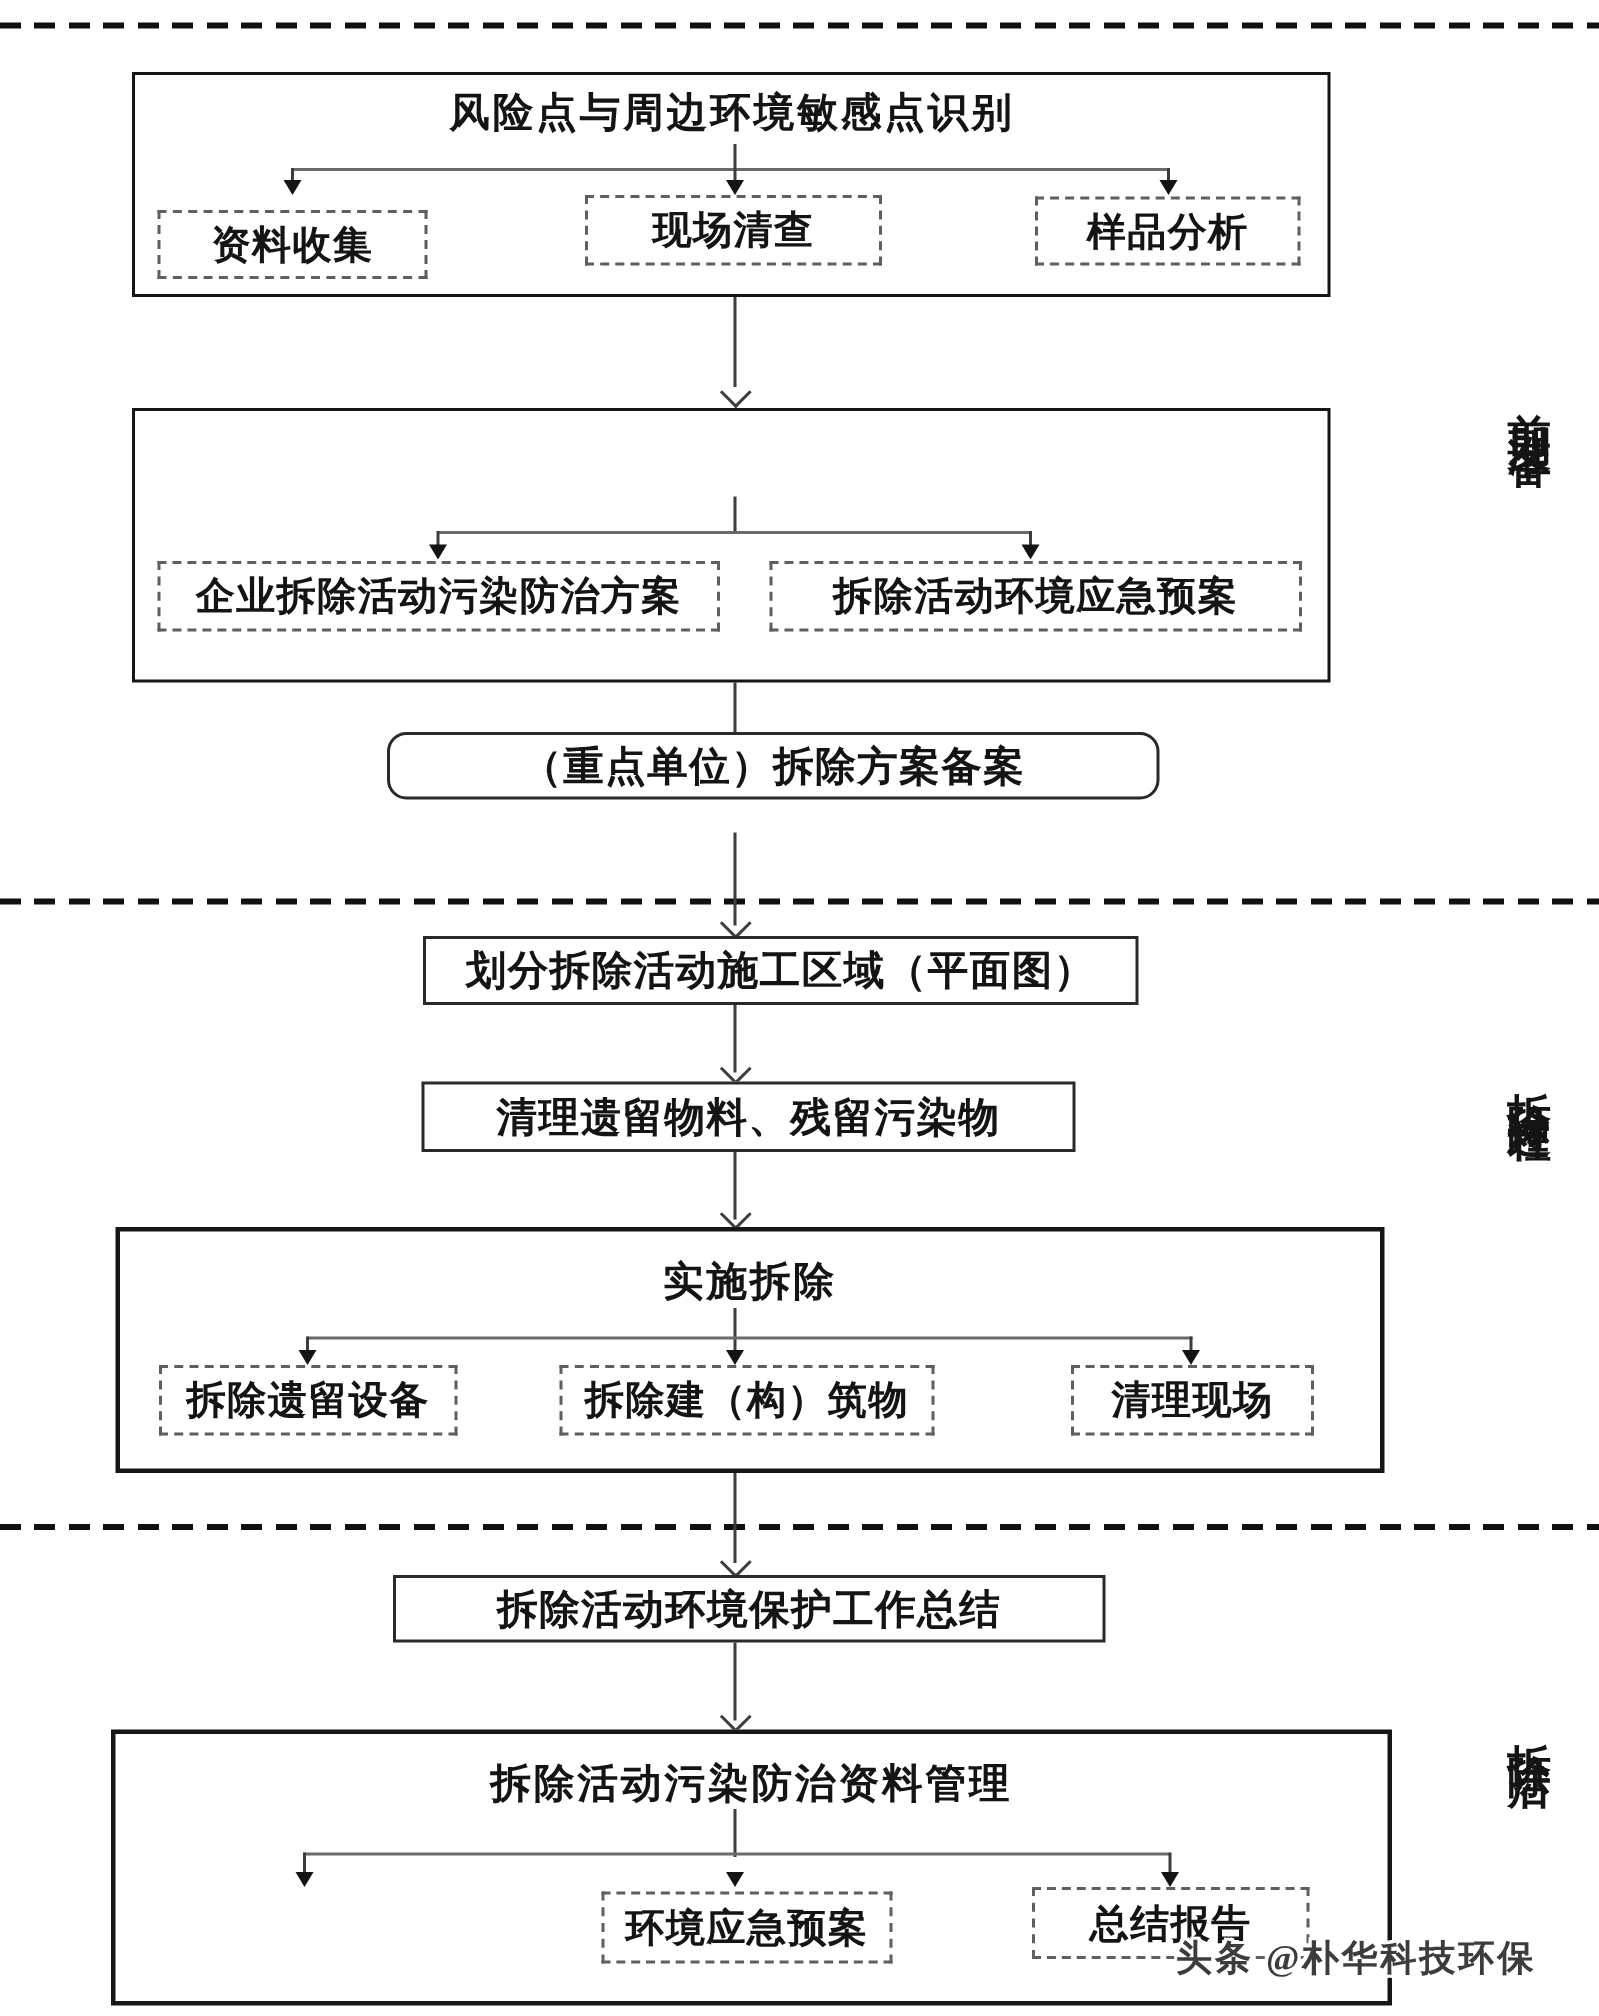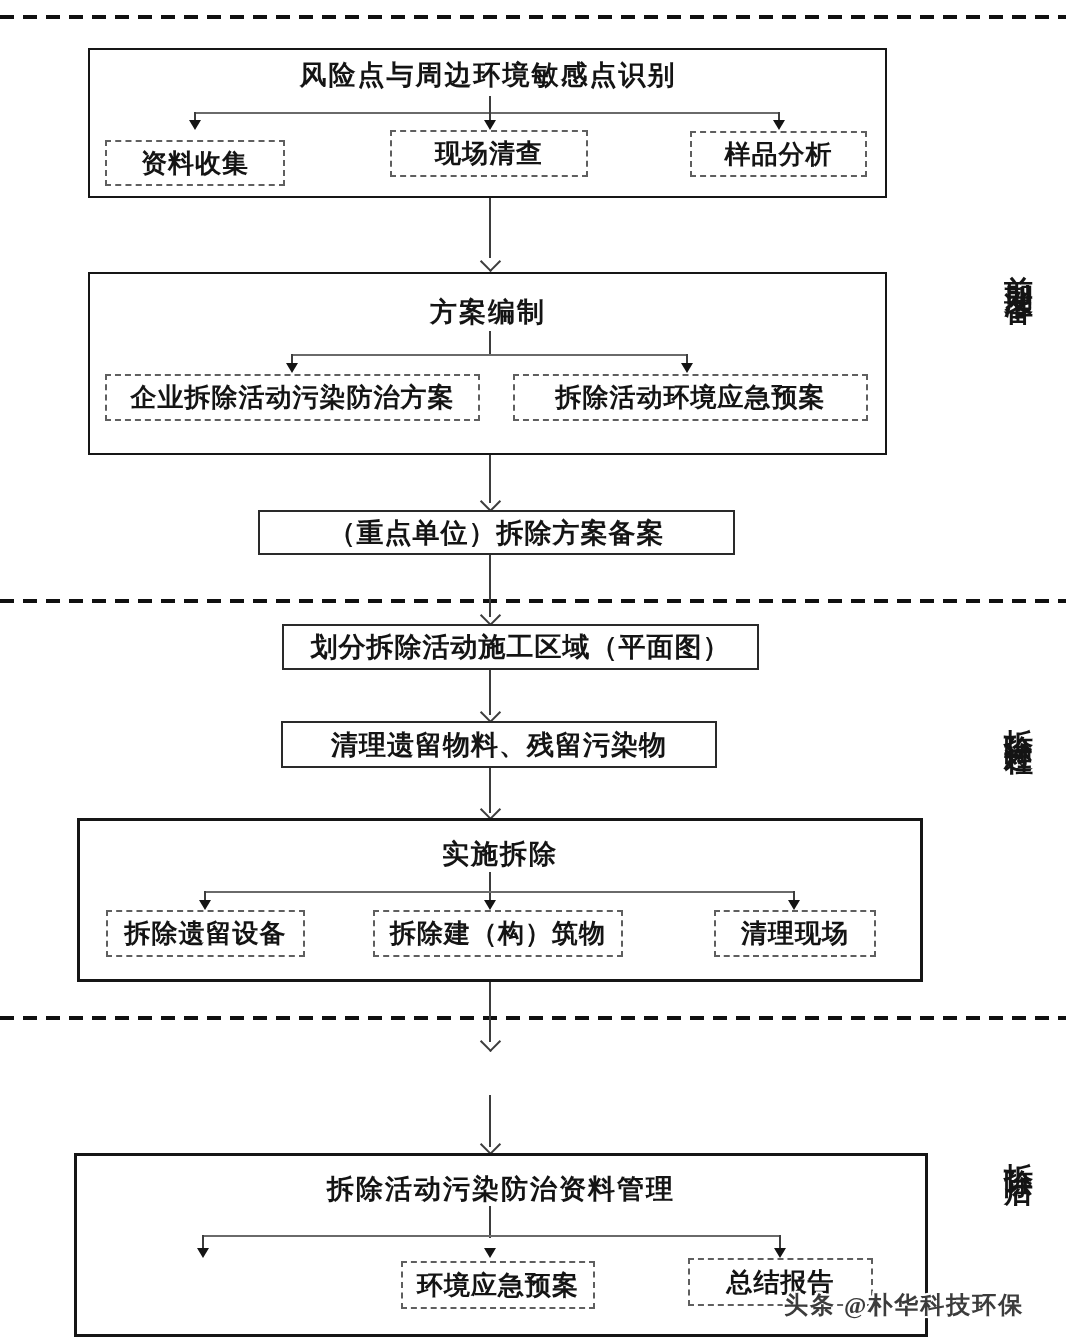--- a/index.html
+++ b/index.html
@@ -67,34 +67,33 @@
   <div class="tri" style="left:484px; top:120px;"></div>
   <div class="tri" style="left:773px; top:120px;"></div>
   <div class="dbox" style="left:105px; top:140px; width:180px; height:46px;">资料收集</div>
   <div class="dbox" style="left:390px; top:130px; width:198px; height:47px;">现场清查</div>
   <div class="dbox" style="left:690px; top:131px; width:177px; height:46px;">样品分析</div>
 
   <div class="vline" style="left:489px; top:198px; height:60px;"></div>
   <div class="chev" style="left:483px; top:254px;"></div>
 
   <div class="gbox thin" style="left:88px; top:272px; width:799px; height:183px;"></div>
-  <div class="gtitle" style="left:98px; top:294px; width:780px;">方案编制</div>
   <div class="vline" style="left:489px; top:331px; height:25px;"></div>
   <div class="hline" style="left:292px; top:354px; width:396px;"></div>
   <div class="vline" style="left:291px; top:354px; height:10px;"></div>
   <div class="vline" style="left:686px; top:354px; height:10px;"></div>
   <div class="tri" style="left:286px; top:363px;"></div>
   <div class="tri" style="left:681px; top:363px;"></div>
   <div class="dbox" style="left:105px; top:374px; width:375px; height:47px;">企业拆除活动污染防治方案</div>
   <div class="dbox" style="left:513px; top:374px; width:355px; height:47px;text-align:center;">拆除活动环境应急预案</div>
 
   <div class="vline" style="left:489px; top:455px; height:48px;"></div>
   <div class="chev" style="left:483px; top:494px;"></div>
 
-  <div class="sbox" style="left:258px; top:510px; width:477px; height:45px;">（重点单位）拆除方案备案</div>
+  <div class="sbox" style="left:258px; top:488px; width:515px; height:45px;border-radius:13px;">（重点单位）拆除方案备案</div>
 
   <div class="vline" style="left:489px; top:555px; height:62px;"></div>
   <div class="chev" style="left:483px; top:608px;"></div>
 
   <div class="sbox" style="left:258px; top:624px; width:477px; height:46px;margin-left:24px;">划分拆除活动施工区域（平面图）</div>
 
   <div class="vline" style="left:489px; top:670px; height:45px;"></div>
   <div class="chev" style="left:483px; top:705px;"></div>
 
   <div class="sbox" style="left:281px; top:721px; width:436px; height:47px;">清理遗留物料、残留污染物</div>
@@ -111,20 +110,21 @@
   <div class="tri" style="left:199px; top:900px;"></div>
   <div class="tri" style="left:484px; top:900px;"></div>
   <div class="tri" style="left:788px; top:900px;"></div>
   <div class="dbox" style="left:106px; top:910px; width:199px; height:47px;">拆除遗留设备</div>
   <div class="dbox" style="left:373px; top:910px; width:250px; height:47px;">拆除建（构）筑物</div>
   <div class="dbox" style="left:714px; top:910px; width:162px; height:47px;">清理现场</div>
 
   <div class="vline" style="left:489px; top:982px; height:60px;"></div>
   <div class="chev" style="left:483px; top:1034px;"></div>
 
+  <div class="sbox" style="left:262px; top:1050px; width:475px; height:45px;">拆除活动环境保护工作总结</div>
 
   <div class="vline" style="left:489px; top:1095px; height:52px;"></div>
   <div class="chev" style="left:483px; top:1137px;"></div>
 
   <div class="gbox" style="left:74px; top:1153px; width:854px; height:184px;"></div>
   <div class="gtitle" style="left:84px; top:1171px; width:834px;">拆除活动污染防治资料管理</div>
   <div class="vline" style="left:489px; top:1206px; height:32px;"></div>
   <div class="hline" style="left:203px; top:1235px; width:577px;"></div>
   <div class="vline" style="left:202px; top:1235px; height:13px;"></div>
   <div class="vline" style="left:779px; top:1235px; height:13px;"></div>

